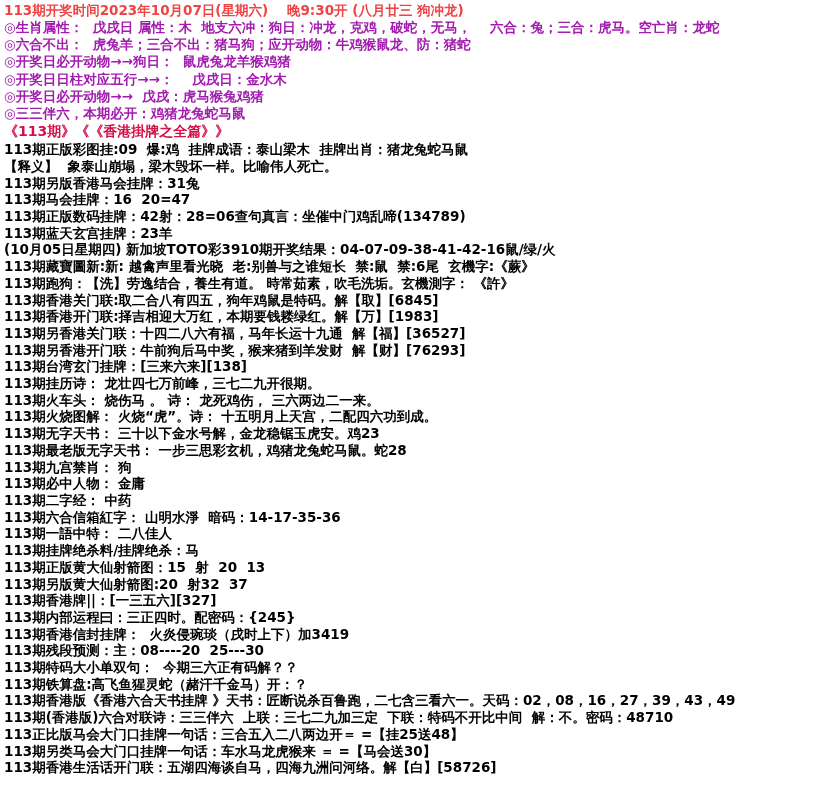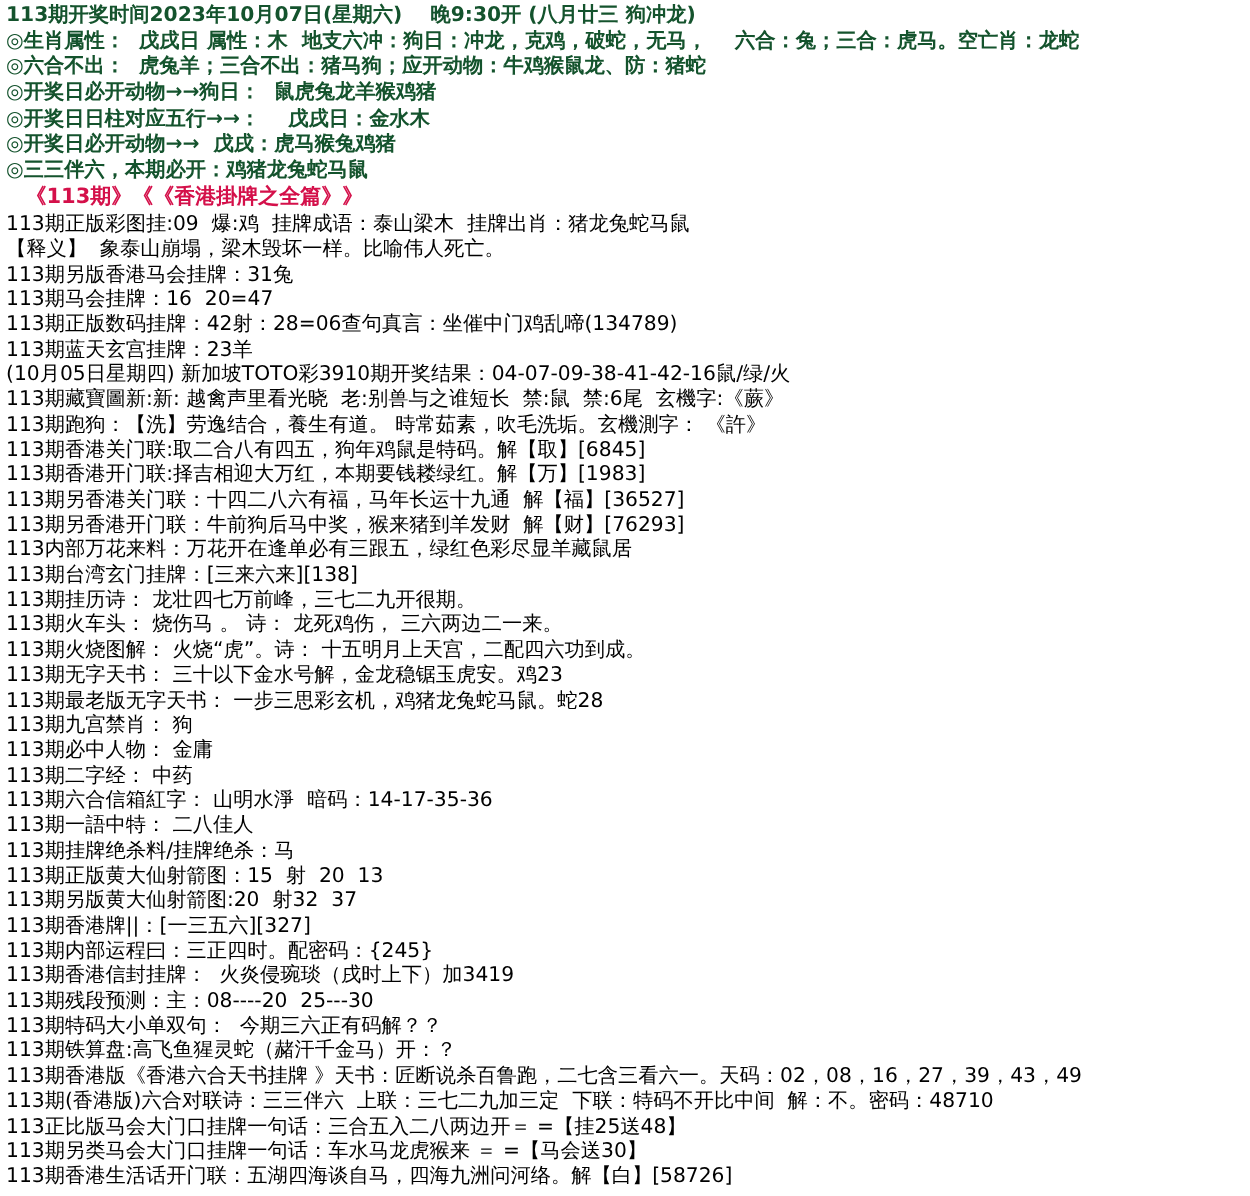--- a/index.html
+++ b/index.html
@@ -19,39 +19,40 @@
     width: 833px;
     padding: 2px 0 0 0;
     box-sizing: border-box;
   }
   .line {
     white-space: pre;
     line-height: 16.6px;
     padding-left: 4px;
     font-size: 13.5px;
     letter-spacing: 0px;
+    font-weight: bold;
   }
   .header-line {
-    color: #14532d;
+    color: #ef4444;
     font-weight: bold;
     font-size: 13.5px;
     line-height: 17px;
     padding-left: 4px;
     white-space: pre;
   }
   .zodiac-block .line {
-    color: #14532d;
+    color: #a21caf;
     font-weight: bold;
     line-height: 17.2px;
   }
   .title-line {
     color: #d4104a;
     font-weight: bold;
     line-height: 19px;
-    padding-left: 17px;
+    padding-left: 4px;
     white-space: pre;
     font-size: 14px;
   }
   .body-line {
     color: #000000;
     line-height: 16.7px;
   }
 </style>
 </head>
 <body>
@@ -78,21 +79,20 @@
     <div class="line body-line">113期马会挂牌：16  20=47</div>
     <div class="line body-line">113期正版数码挂牌：42射：28=06查句真言：坐催中门鸡乱啼(134789)</div>
     <div class="line body-line">113期蓝天玄宫挂牌：23羊</div>
     <div class="line body-line">(10月05日星期四) 新加坡TOTO彩3910期开奖结果：04-07-09-38-41-42-16鼠/绿/火</div>
     <div class="line body-line">113期藏寶圖新:新: 越禽声里看光晓  老:别兽与之谁短长  禁:鼠  禁:6尾  玄機字:《蕨》</div>
     <div class="line body-line">113期跑狗：【洗】劳逸结合，養生有道。 時常茹素，吹毛洗垢。玄機測字： 《許》</div>
     <div class="line body-line">113期香港关门联:取二合八有四五，狗年鸡鼠是特码。解【取】[6845]</div>
     <div class="line body-line">113期香港开门联:择吉相迎大万红，本期要钱耧绿红。解【万】[1983]</div>
     <div class="line body-line">113期另香港关门联：十四二八六有福，马年长运十九通  解【福】[36527]</div>
     <div class="line body-line">113期另香港开门联：牛前狗后马中奖，猴来猪到羊发财  解【财】[76293]</div>
-    <div class="line body-line">113内部万花来料：万花开在逢单必有三跟五，绿红色彩尽显羊藏鼠居</div>
     <div class="line body-line">113期台湾玄门挂牌：[三来六来][138]</div>
     <div class="line body-line">113期挂历诗： 龙壮四七万前峰，三七二九开很期。</div>
     <div class="line body-line">113期火车头： 烧伤马 。 诗： 龙死鸡伤， 三六两边二一来。</div>
     <div class="line body-line">113期火烧图解： 火烧“虎”。诗： 十五明月上天宫，二配四六功到成。</div>
     <div class="line body-line">113期无字天书： 三十以下金水号解，金龙稳锯玉虎安。鸡23</div>
     <div class="line body-line">113期最老版无字天书： 一步三思彩玄机，鸡猪龙兔蛇马鼠。蛇28</div>
     <div class="line body-line">113期九宫禁肖： 狗</div>
     <div class="line body-line">113期必中人物： 金庸</div>
     <div class="line body-line">113期二字经： 中药</div>
     <div class="line body-line">113期六合信箱紅字： 山明水淨  暗码：14-17-35-36</div>

